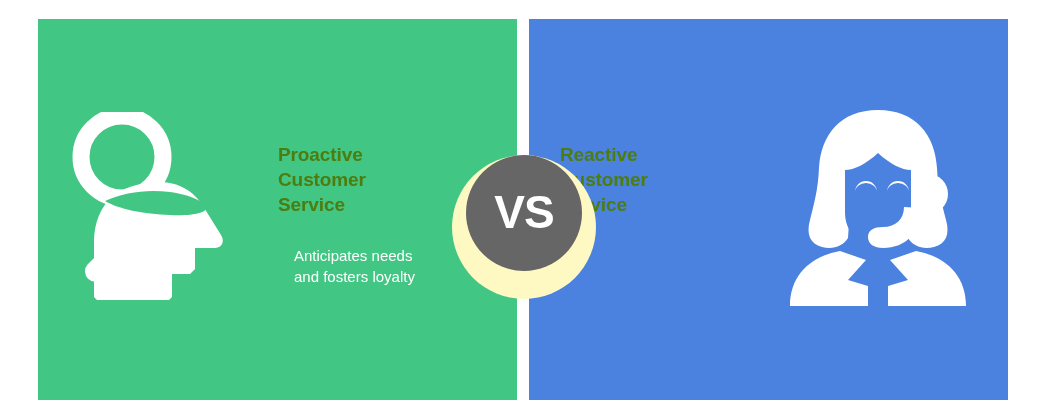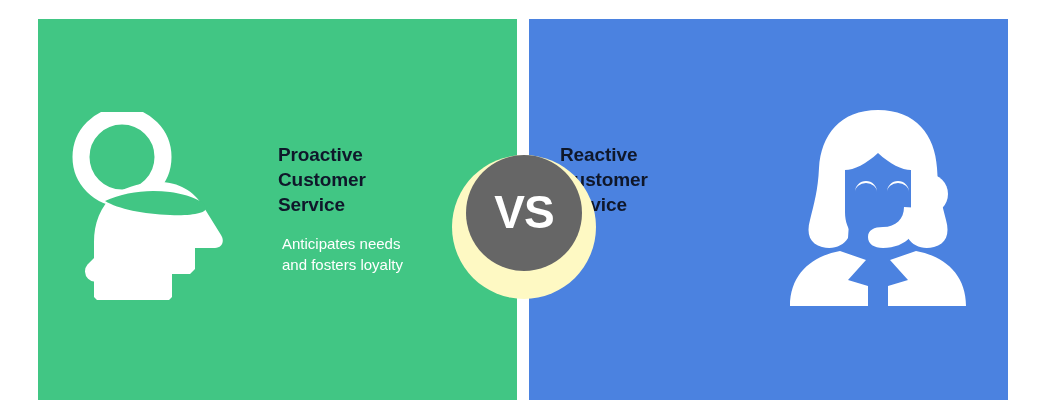--- a/index.html
+++ b/index.html
@@ -41,34 +41,34 @@
   
   .text-block {
     position: absolute;
     top: 142px;
     width: 210px;
   }
   #text-left  { left: 278px; text-align: left; }
   #text-right { left: 560px; width: 211px; text-align: left; }
 
   .headline {
-    color: #0f172a;
+    color: #4d7c0f;
     font-size: 19px;
     font-weight: bold;
     line-height: 25px;
     letter-spacing: -0.1px;
     margin: 0;
     white-space: pre-line;
   }
   .subline {
     color: #ffffff;
     font-size: 15px;
     font-weight: normal;
     line-height: 21px;
-    margin: 4px;
+    margin: 16px;
     padding-top: 12px;
     white-space: pre-line;
   }
 
   
   #vs-badge {
     position: absolute;
     left: 452px;
     top: 155px;
     width: 144px;

